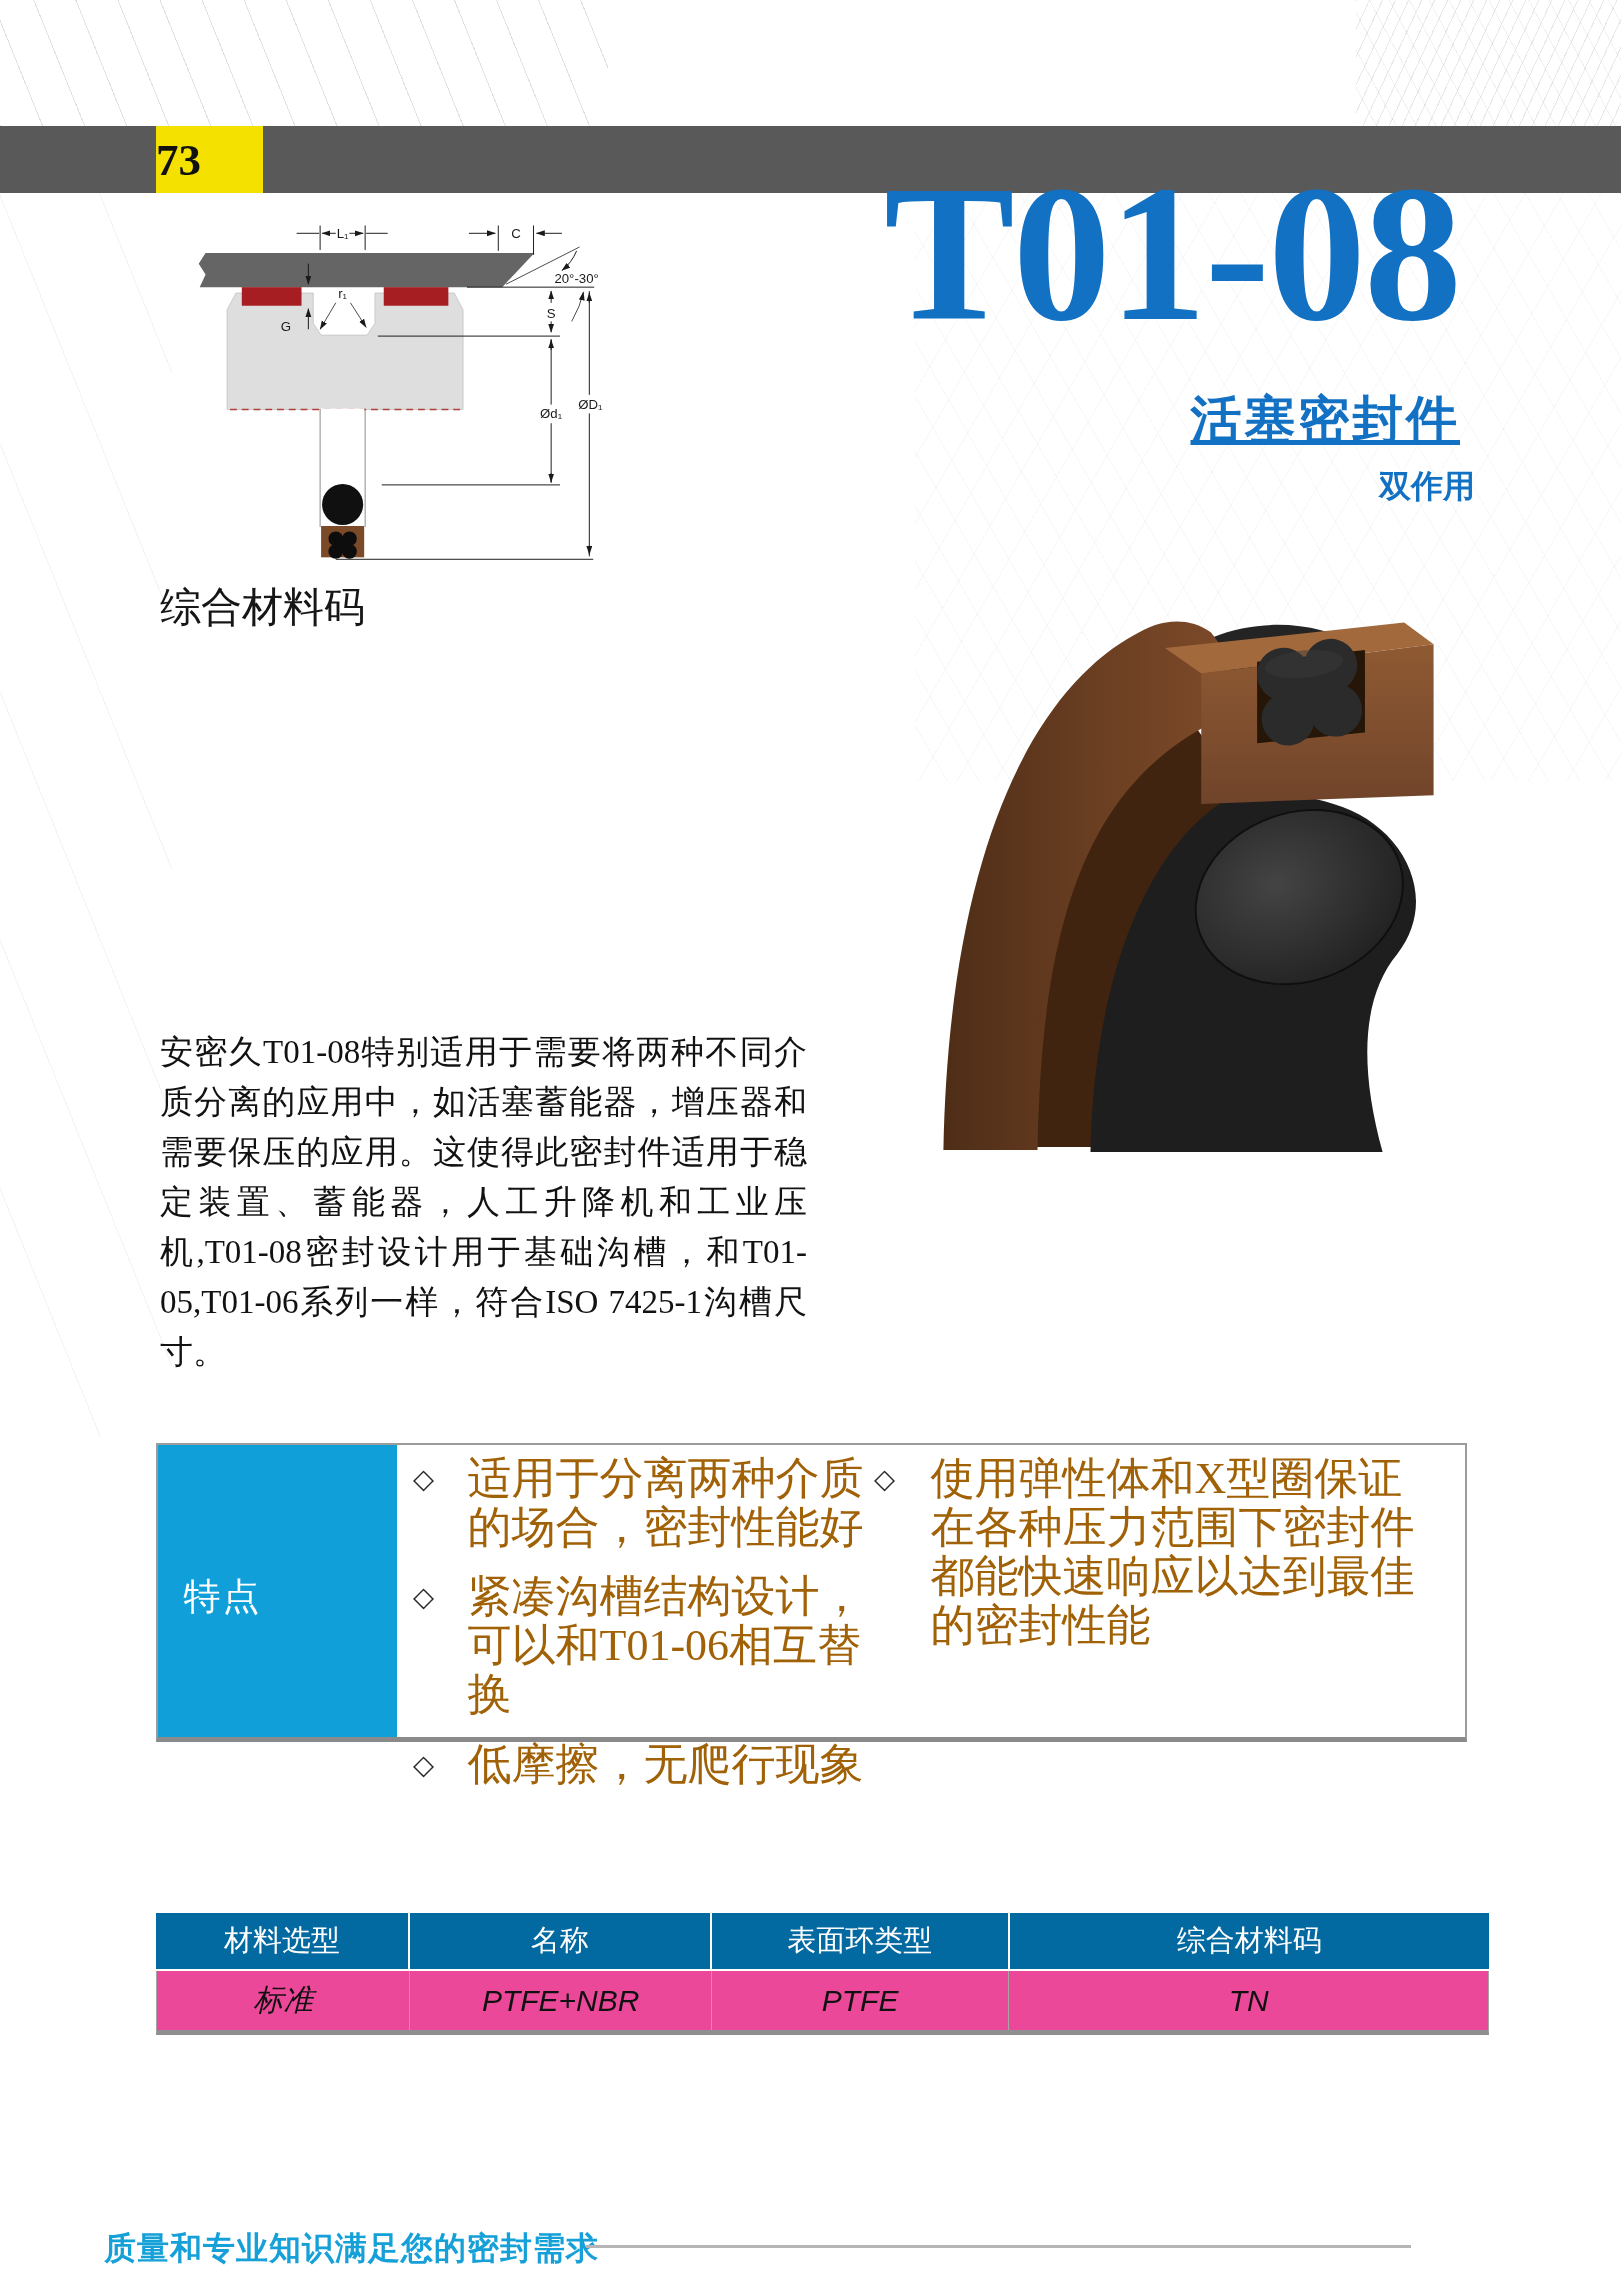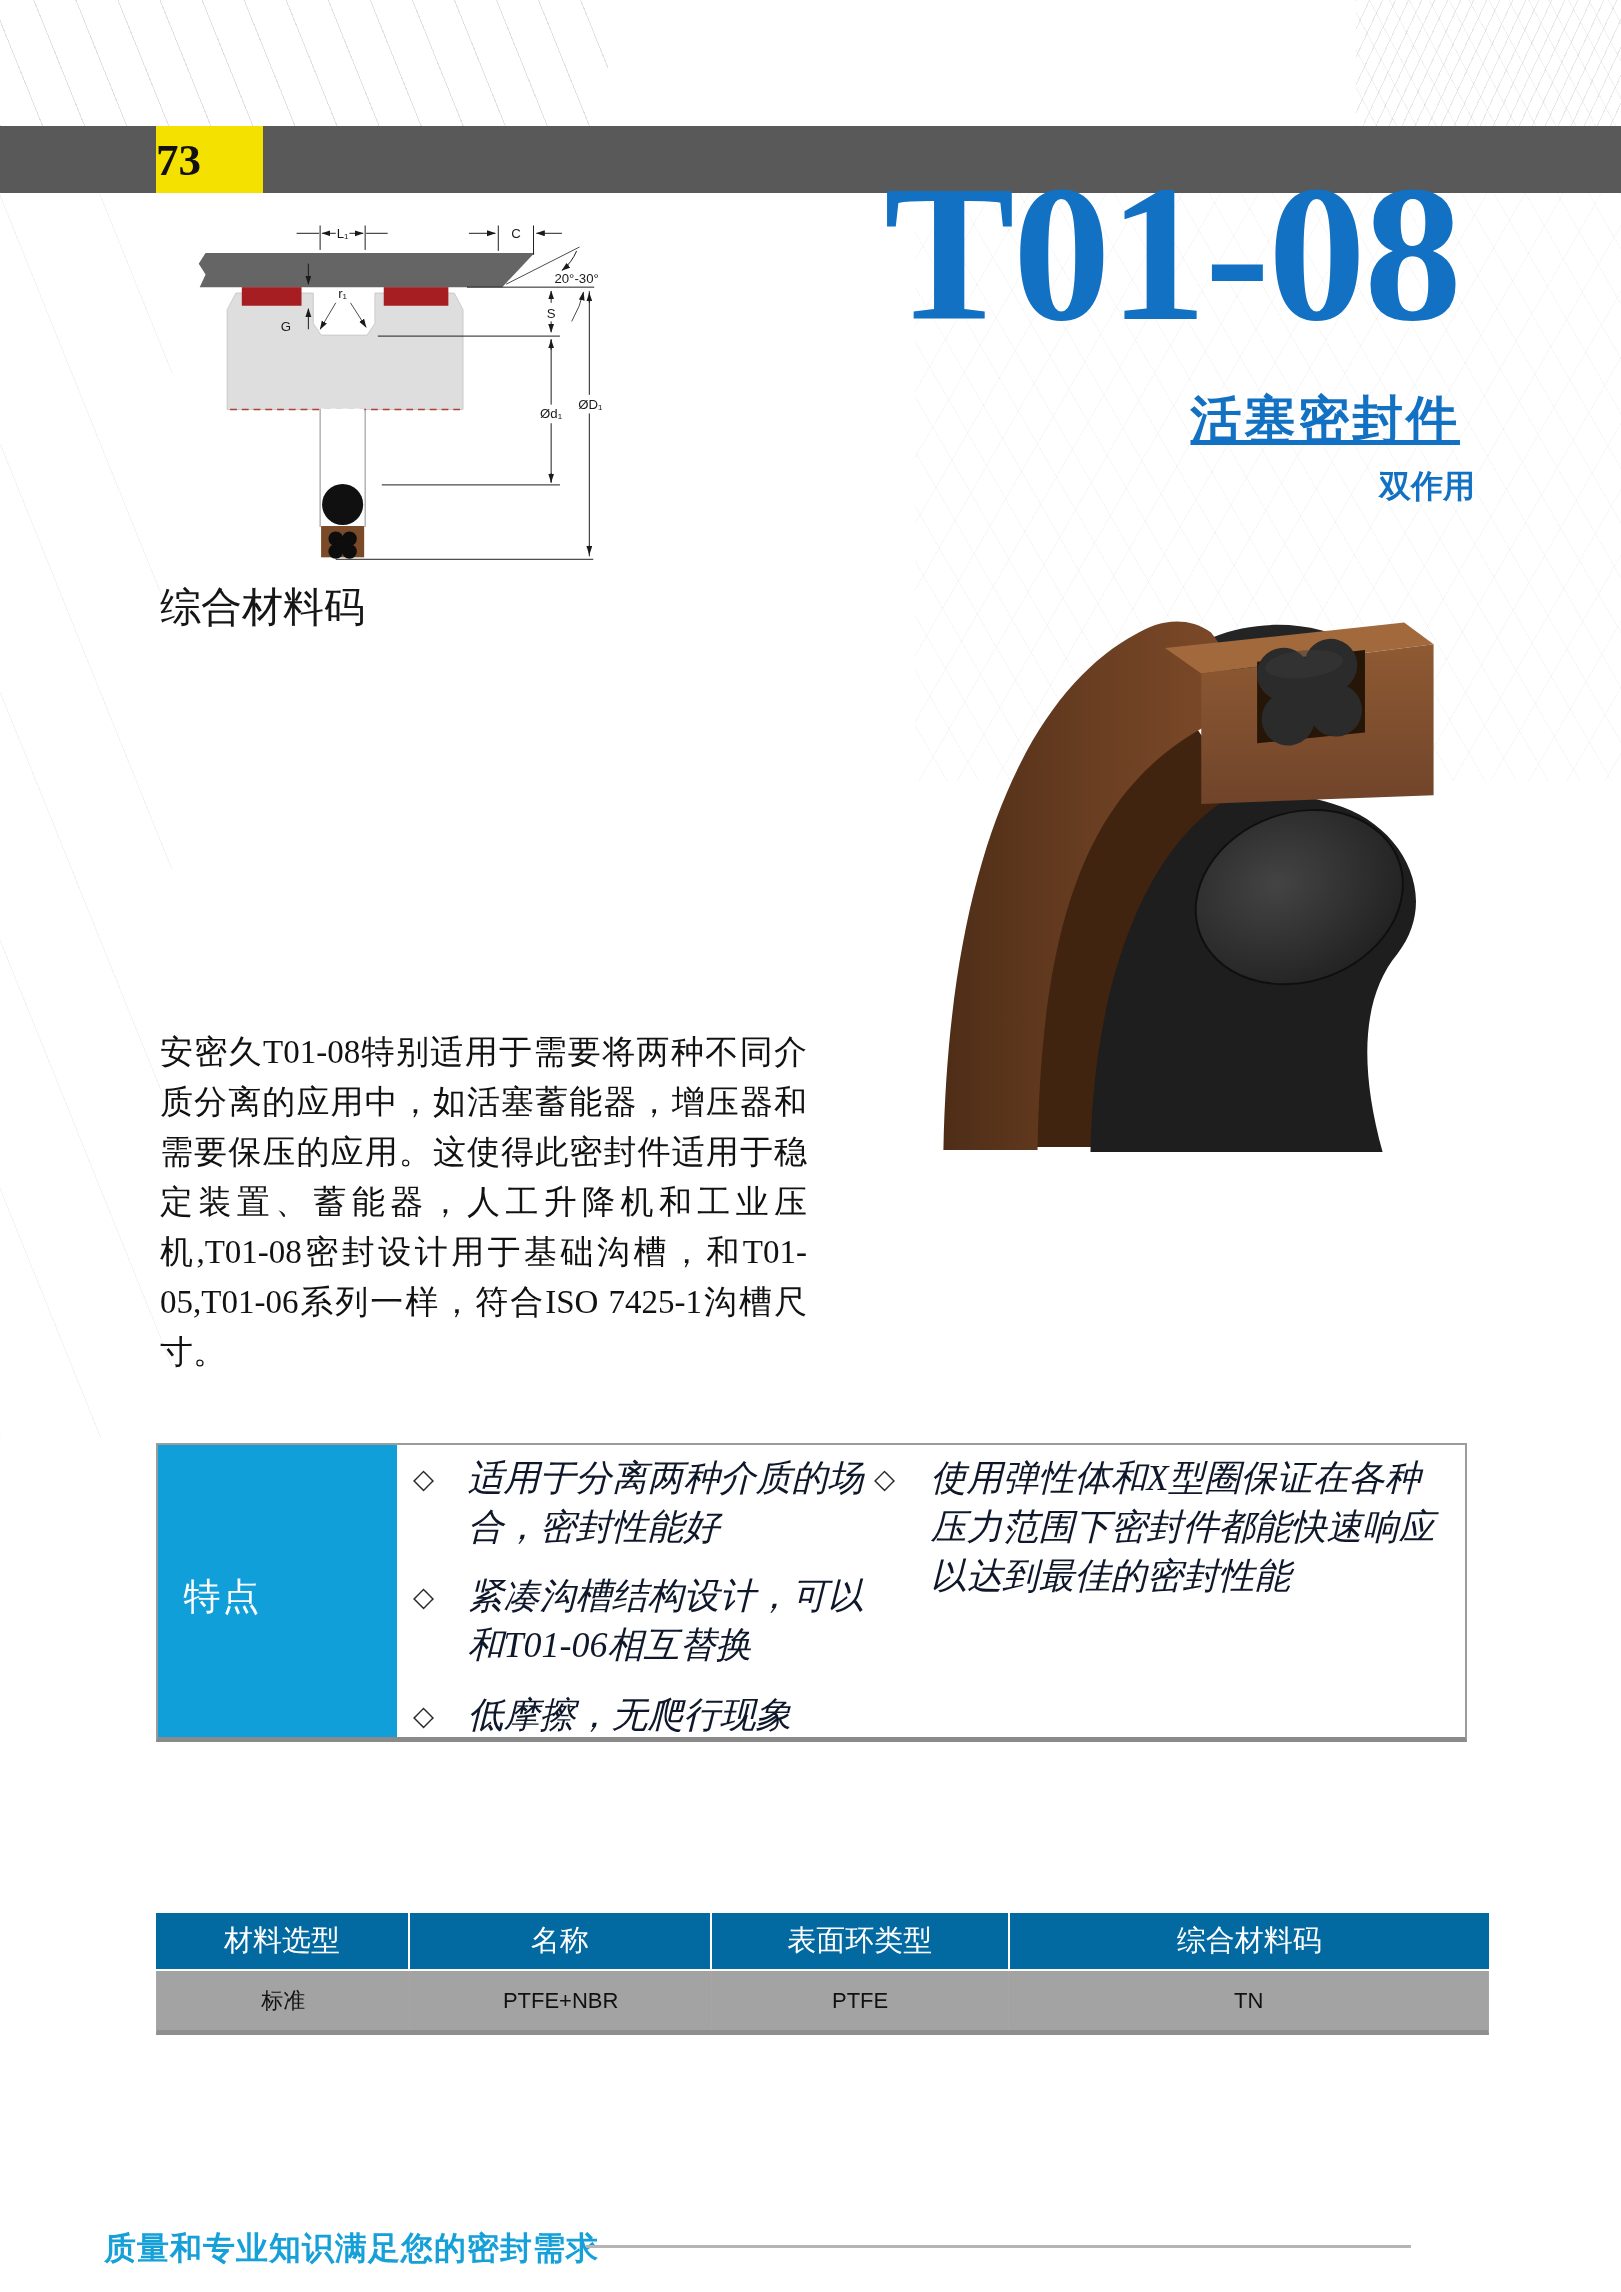--- a/index.html
+++ b/index.html
@@ -44,34 +44,34 @@
     border:2px solid #9c9c9c;border-bottom:5.9px solid #8a8a8a;box-sizing:border-box;}
   .features-label-box{position:absolute;left:0;top:0;width:239px;height:100%;background:#109fd9;}
   .features-label{position:absolute;left:25.5px;top:127px;color:#ffffff;
     font-family:"Liberation Serif",serif;font-size:37px;letter-spacing:2px;}
   .feat-col{position:absolute;top:8.8px;}
   .feat-col1{left:255px;width:467px;}
   .feat-col2{left:716px;width:568px;}
   .feat-item{display:flex;align-items:flex-start;margin-bottom:20.6px;}
   .feat-diamond{width:31px;margin-right:23.5px;font-size:27.4px;color:#2a2a2a;line-height:49px;flex:none;}
   .feat-col2 .feat-diamond{margin-right:25.5px;}
-  .feat-text{font-family:"Liberation Serif",serif;font-size:36px;line-height:49px;color:#0f172a;font-style:italic;}
+  .feat-text{font-family:"Liberation Serif",serif;font-size:44px;line-height:49px;color:#a16207;}
   .feat-col1 .feat-text{width:408px;}
   .feat-col2 .feat-text{width:518px;}
 
   
   .mat-table{left:156px;top:1913px;width:1333px;}
   .mat-head{display:flex;height:56px;margin-bottom:2px;}
   .mat-hcell{background:#0369a1;color:#fff;font-size:29px;display:flex;align-items:center;
     justify-content:center;box-sizing:border-box;}
   .mat-hcell:not(:last-child){border-right:2.9px solid #ffffff;}
   .mat-row{display:flex;height:59px;border:1px solid #a6a6a6;border-top:none;
     border-bottom:5.9px solid #8f8f8f;box-sizing:content-box;}
-  .mat-cell{background:#a3a3a3;color:#111;font-size:22px;display:flex;align-items:center;
-    justify-content:center;box-sizing:border-box;}
+  .mat-cell{background:#ec4899;color:#111;font-size:30px;display:flex;align-items:center;
+    justify-content:center;box-sizing:border-box;font-style:italic;}
   .mat-cell:not(:last-child){border-right:1px solid #a6a6a6;}
   .c0{width:19.04%;} .c1{width:22.65%;} .c2{width:22.35%;} .c3{width:35.96%;}
   .mat-cell.c0{font-family:"Liberation Serif",serif;}
 
   
   .footer-tagline{left:104px;top:2227px;font-size:32px;font-weight:bold;color:#16a0d8;letter-spacing:1px;}
   .footer-line{left:586px;top:2245px;width:825px;height:2.9px;background:#b5b5b5;}
 
   
   .dim{font-family:"Liberation Sans",sans-serif;font-size:13.5px;fill:#1a1a1a;}

